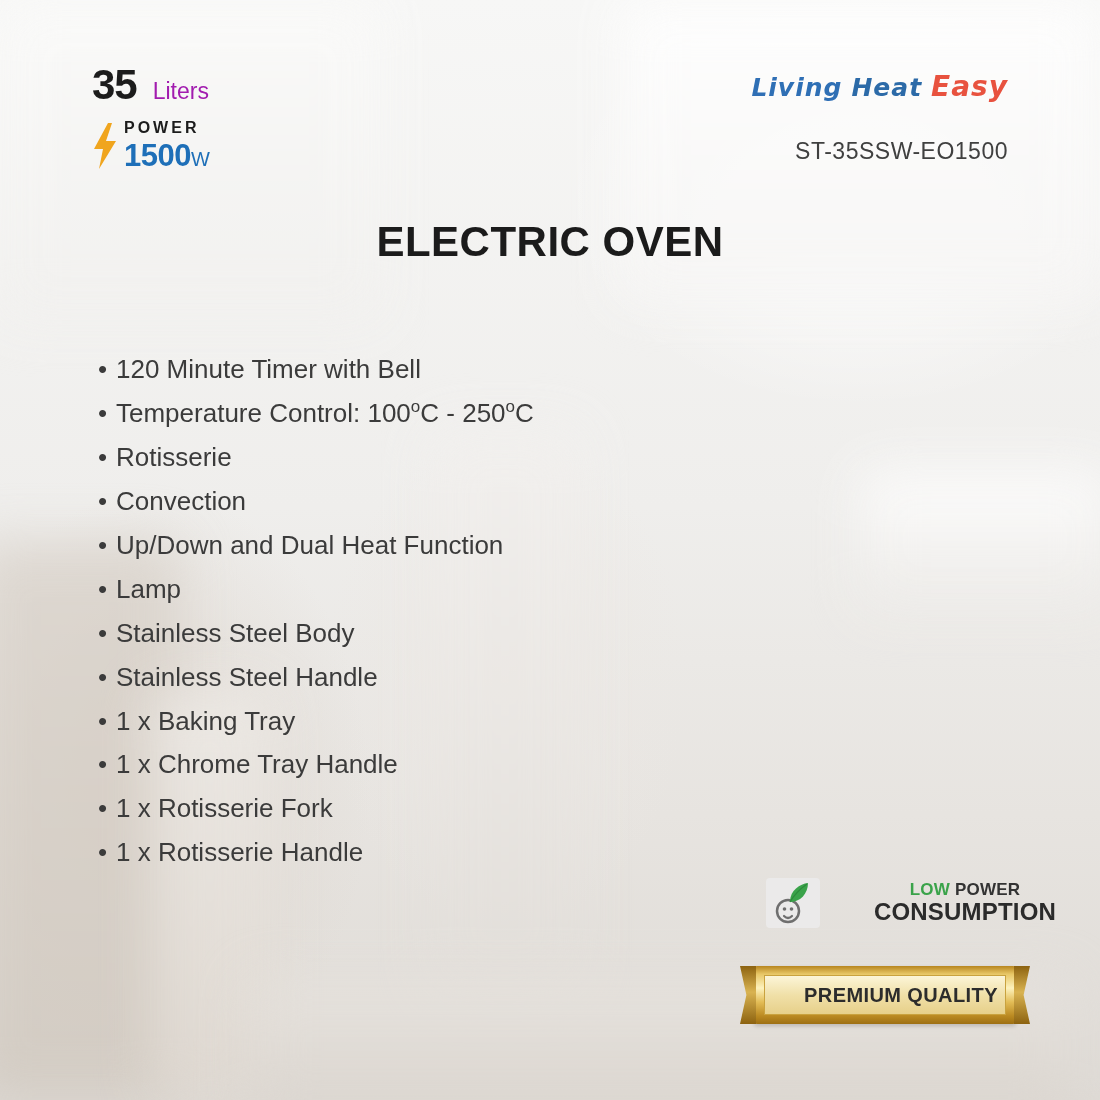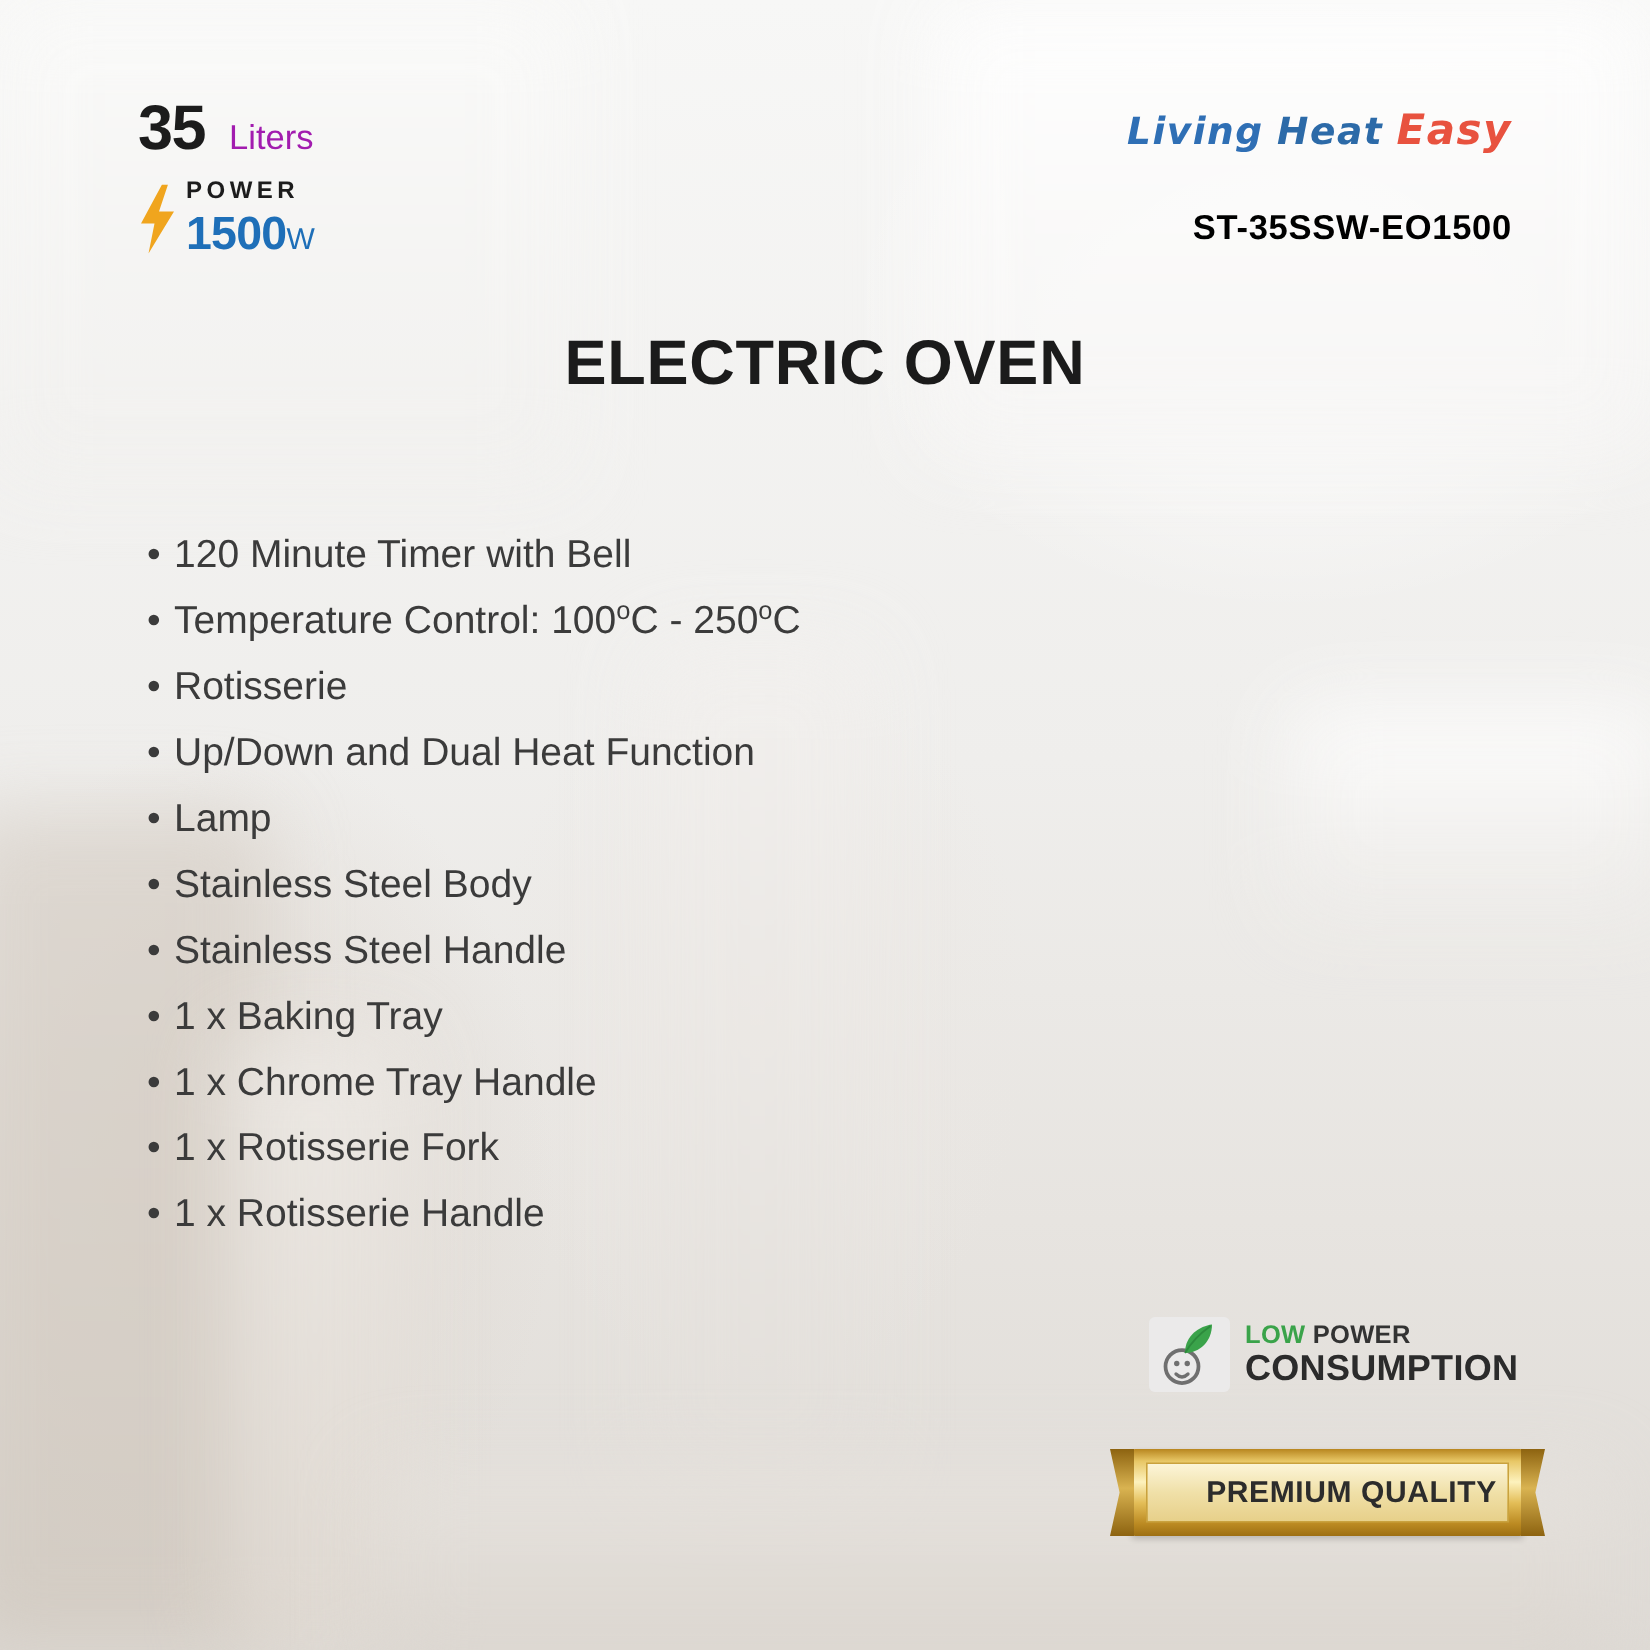--- a/index.html
+++ b/index.html
@@ -65,21 +65,21 @@
     position: absolute; right: 92px; top: 70px;
     font-family: "DejaVu Sans", sans-serif;
     font-size: 25px; white-space: nowrap;
     letter-spacing: 1px;
   }
   .tagline .w1 { color: #2f6fb5; font-style: italic; font-weight: 700; }
   .tagline .w2 { color: #2c6aa8; font-style: italic; font-weight: 700; }
   .tagline .w3 { color: #e8523f; font-style: italic; font-weight: 700; font-size: 28px; }
   .model-no {
     position: absolute; right: 92px; top: 138px;
-    font-size: 23px; font-weight: 700; color: #000000; letter-spacing: 0.5px;
+    font-size: 23px; font-weight: 400; color: #404040; letter-spacing: 0.5px;
     white-space: nowrap;
   }
 
   
   .title {
     position: absolute; left: 0; right: 0; top: 218px;
     text-align: center;
     font-size: 42px; font-weight: 700; color: #1b1b1b; letter-spacing: 0.5px;
   }
 
@@ -106,21 +106,21 @@
     display: flex; align-items: center;
   }
   .lp-icon {
     width: 54px; height: 50px;
     background: #ebeaea;
     border-radius: 4px;
     position: relative;
     margin-right: 10px;
     flex: 0 0 auto;
   }
-  .lp-text { line-height: 1.05; }
+  .lp-text { line-height: 1.05; text-align: center; }
   .lp-l1 { font-size: 17px; letter-spacing: .2px; }
   .lp-l1 .lp-low { color: #3aa34a; font-weight: 700; }
   .lp-l1 .lp-pow { color: #333; font-weight: 700; }
   .lp-l2 { font-size: 24px; font-weight: 700; color: #2b2b2b; letter-spacing: .2px; }
 
   
   .premium {
     position: absolute; left: 754px; top: 966px;
     width: 262px; height: 58px;
   }
@@ -190,20 +190,21 @@
       <span class="w3">Easy</span>
     </div>
     <div class="model-no">ST-35SSW-EO1500</div>
 
     <div class="title">ELECTRIC OVEN</div>
 
     <ul class="features">
       <li>120 Minute Timer with Bell</li>
       <li>Temperature Control: 100<span class="sup">o</span>C - 250<span class="sup">o</span>C</li>
       <li>Rotisserie</li>
+      <li>Convection</li>
       <li>Up/Down and Dual Heat Function</li>
       <li>Lamp</li>
       <li>Stainless Steel Body</li>
       <li>Stainless Steel Handle</li>
       <li>1 x Baking Tray</li>
       <li>1 x Chrome Tray Handle</li>
       <li>1 x Rotisserie Fork</li>
       <li>1 x Rotisserie Handle</li>
     </ul>
 

